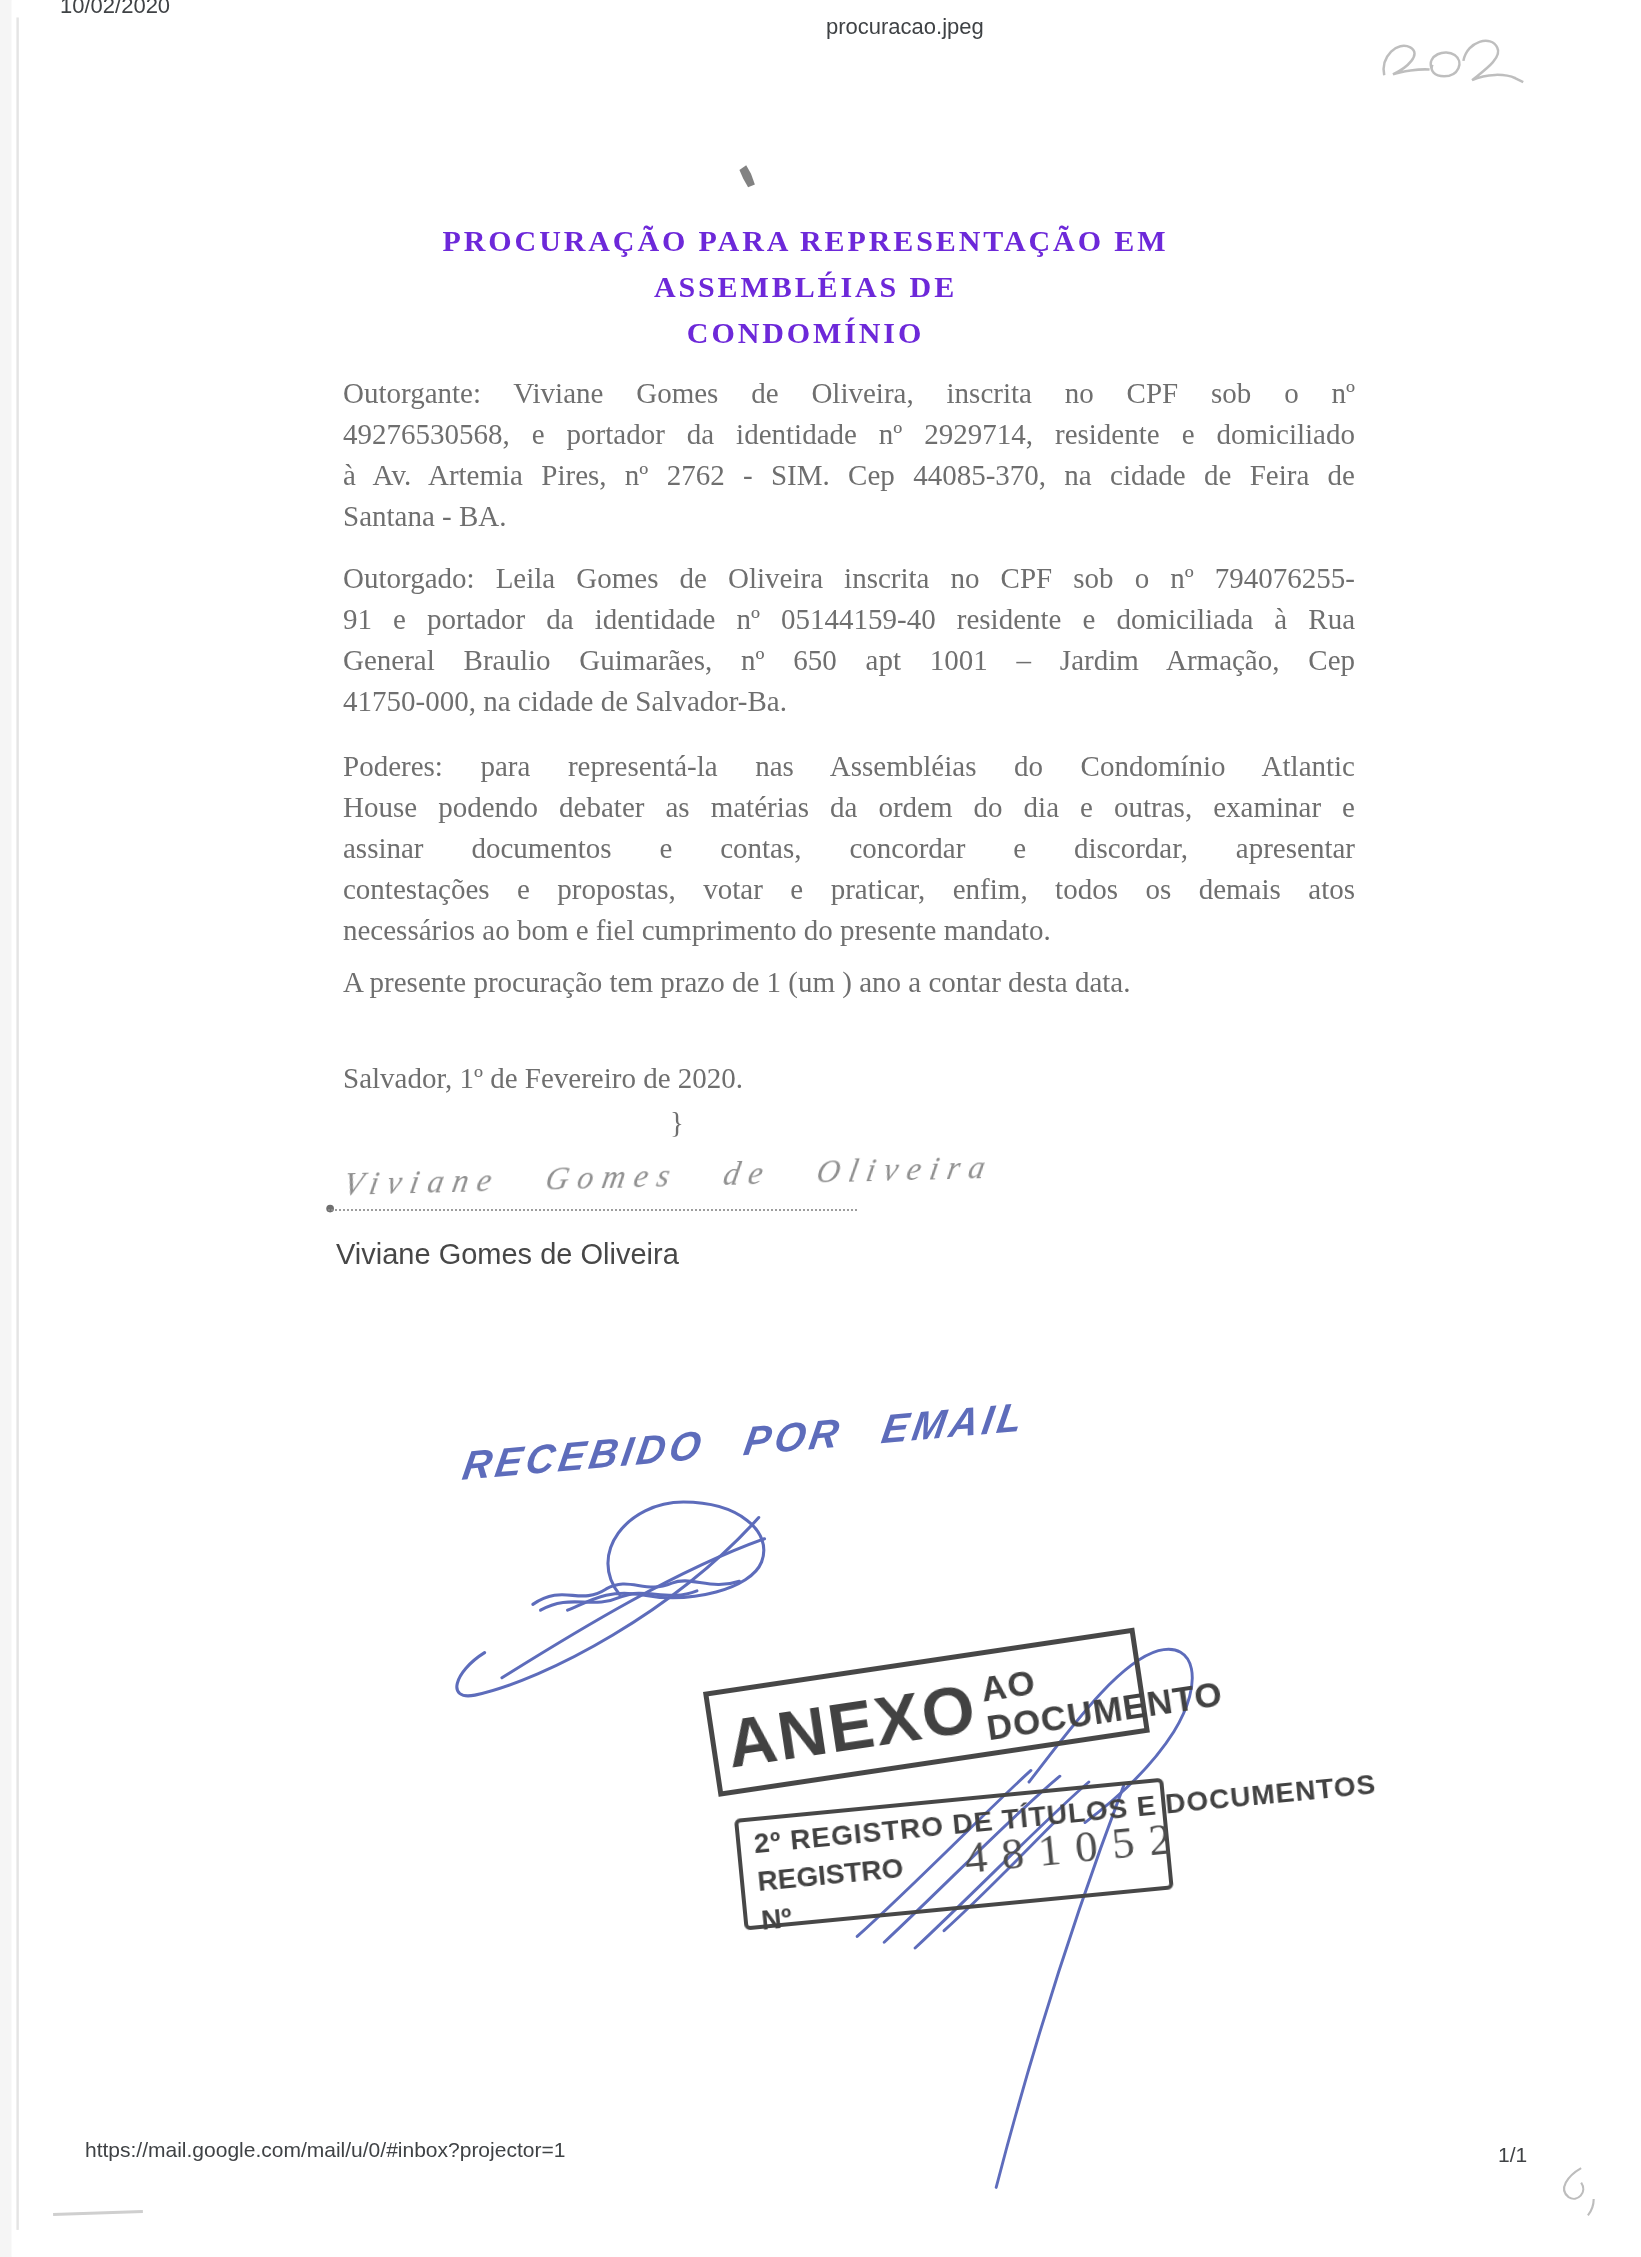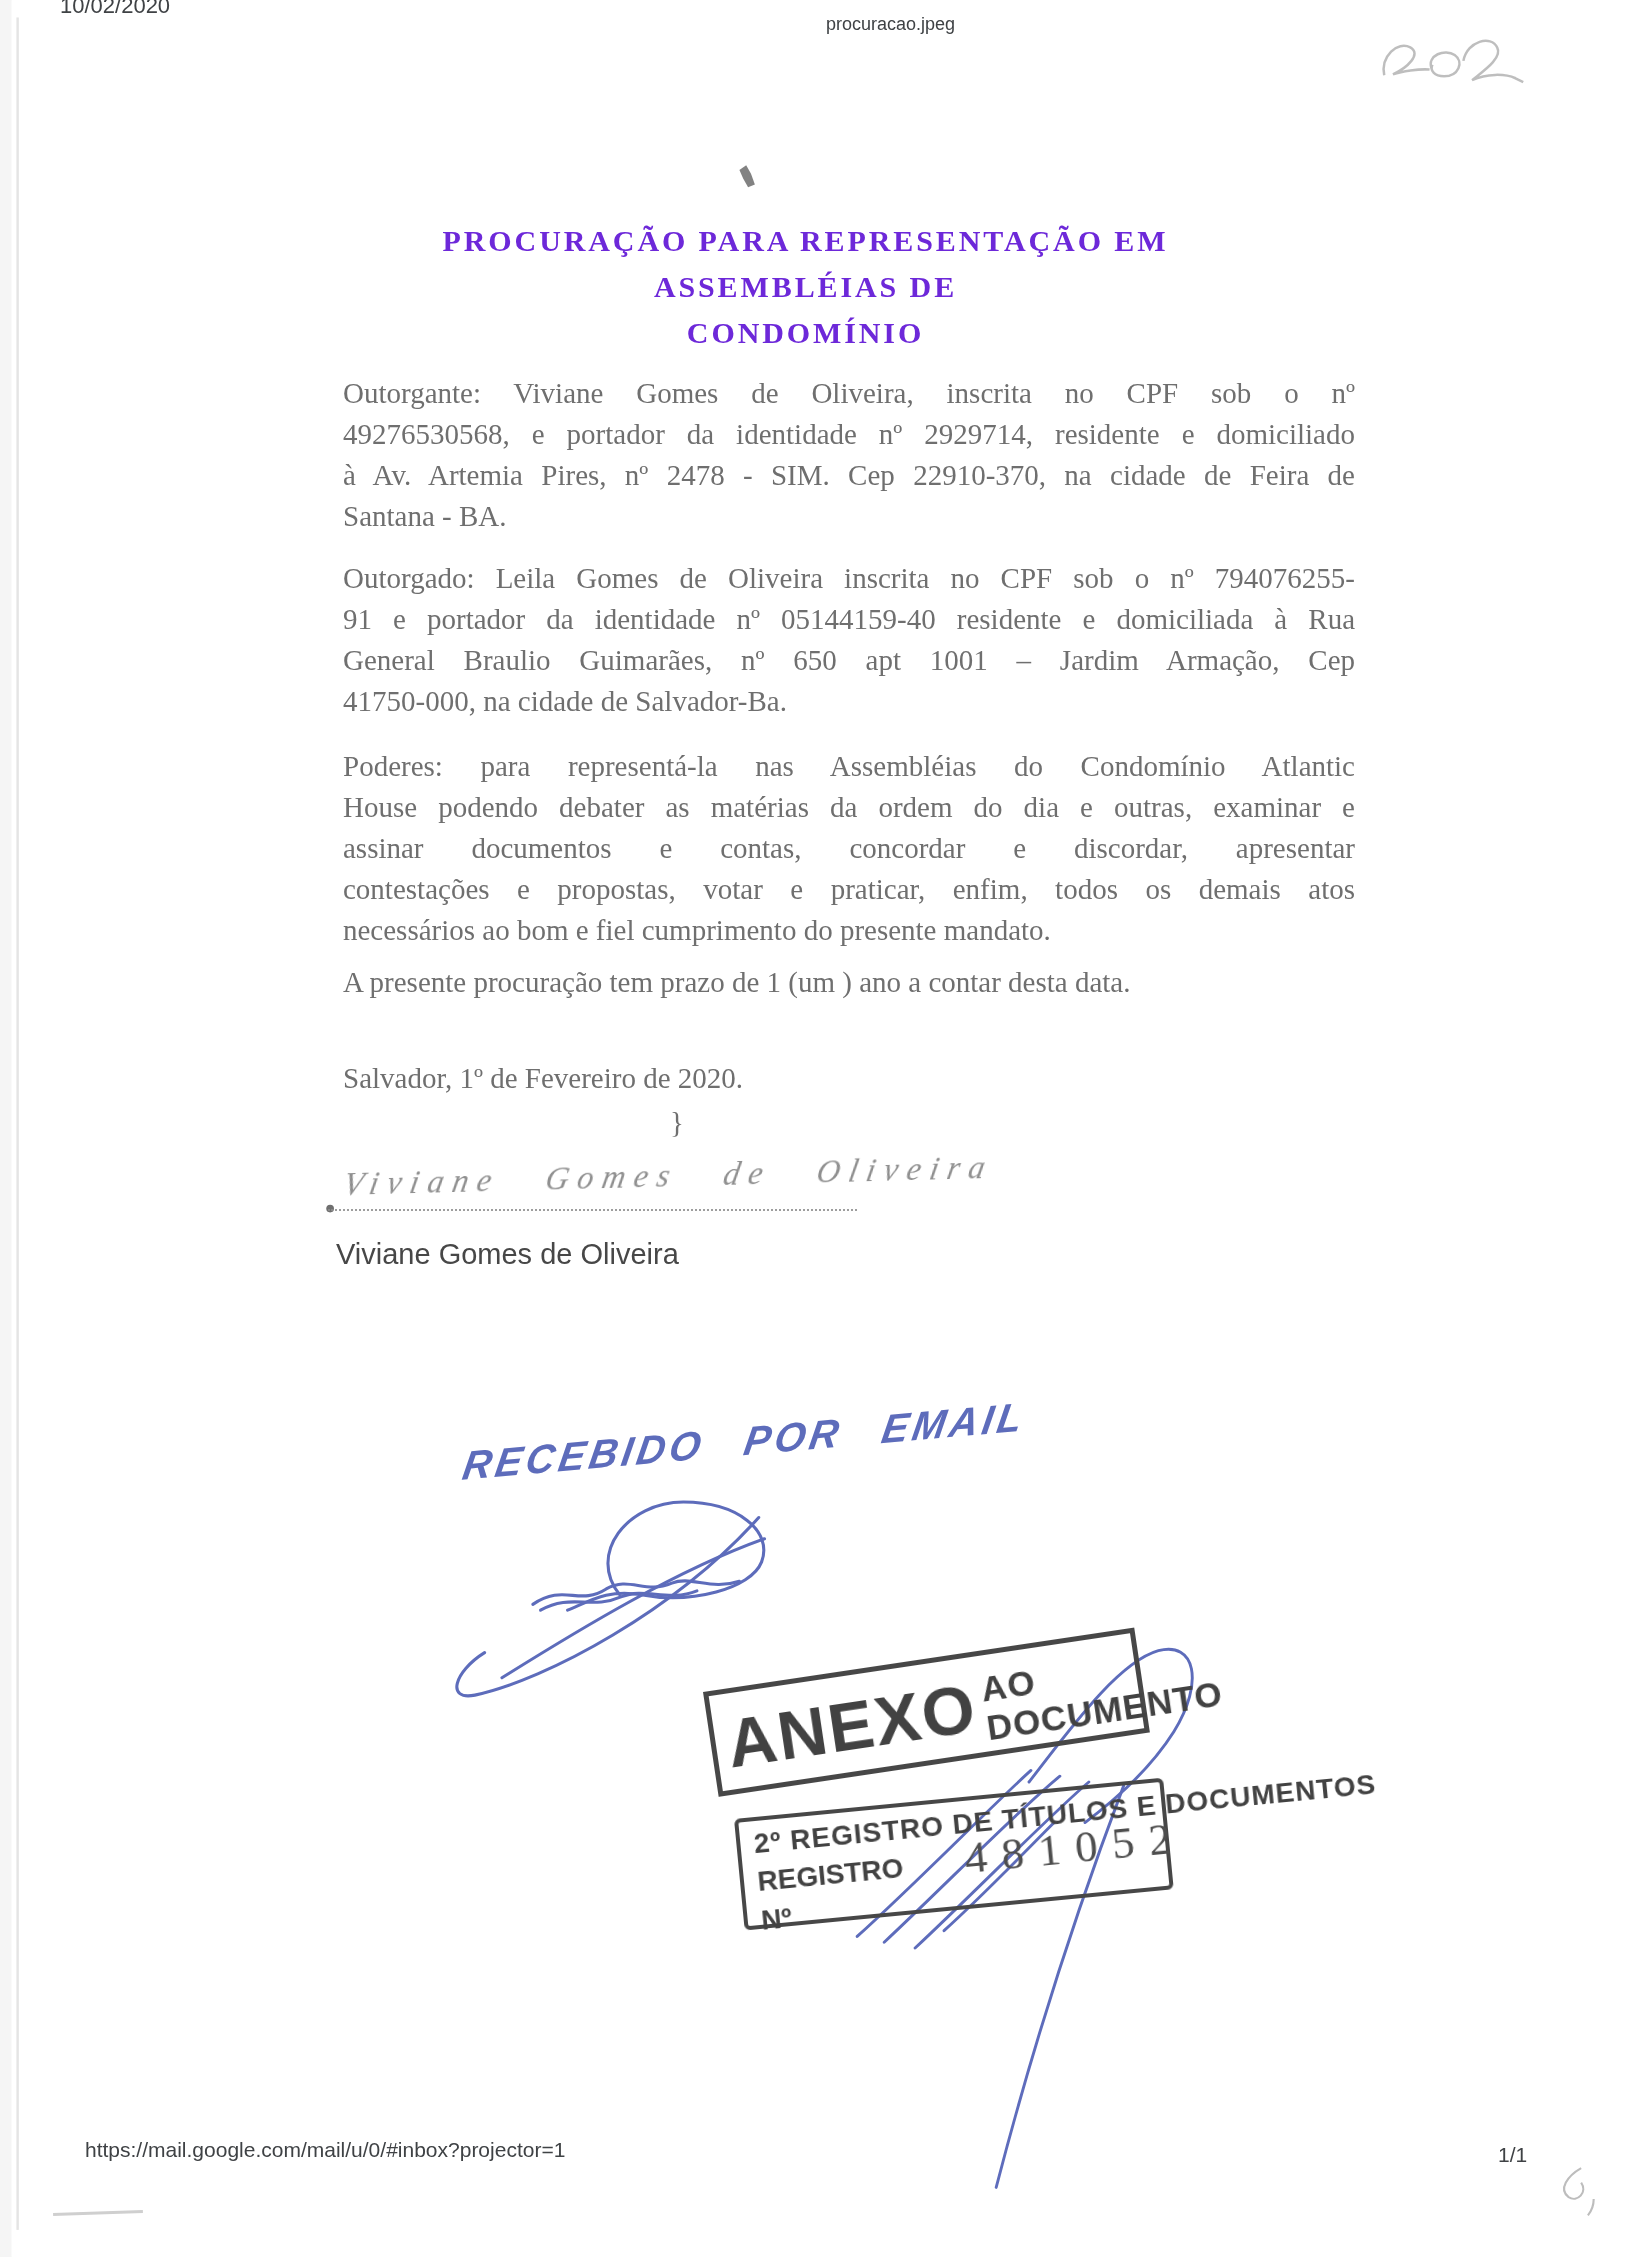--- a/index.html
+++ b/index.html
@@ -64,33 +64,33 @@
 
   <circle cx="342" cy="1252" r="4" fill="#6f6f6f"></circle>
 
   <g stroke="#bdbdbd" stroke-width="2.2" fill="none">
     <path d="M1638 2246 C1624 2254 1614 2268 1625 2276 C1634 2282 1645 2271 1638 2261"></path>
     <path d="M1651 2278 C1651 2285 1649 2290 1645 2295"></path>
   </g>
 </svg>
 
 <div class="abs ui" style="left:60px;top:-6.8px;font-size:22px;">10/02/2020</div>
-<div class="abs ui" style="left:826px;top:13.5px;font-size:18px;">procuracao.jpeg</div>
+<div class="abs ui" style="left:826px;top:13.5px;font-size:22px;">procuracao.jpeg</div>
 
 <div class="abs" style="left:1383px;top:35px;width:154px;height:54px;color:transparent;font-size:39px;text-align:right;">202</div>
 
 <div class="abs title" style="left:345px;top:218px;">
   <div>PROCURAÇÃO PARA REPRESENTAÇÃO EM ASSEMBLÉIAS DE</div>
   <div>CONDOMÍNIO</div>
 </div>
 
 <div class="abs scan" style="left:343px;top:373px;">
   <div class="doc-line jl">Outorgante: Viviane Gomes de Oliveira, inscrita no CPF sob o nº</div>
   <div class="doc-line jl">49276530568, e portador da identidade nº 2929714, residente e domiciliado</div>
-  <div class="doc-line jl">à Av. Artemia Pires, nº 2478 - SIM. Cep 22910-370, na cidade de Feira de</div>
+  <div class="doc-line jl">à Av. Artemia Pires, nº 2762 - SIM. Cep 44085-370, na cidade de Feira de</div>
   <div class="doc-line">Santana - BA.</div>
 </div>
 
 <div class="abs scan" style="left:343px;top:558px;">
   <div class="doc-line jl">Outorgado: Leila Gomes de Oliveira inscrita no CPF sob o nº 794076255-</div>
   <div class="doc-line jl">91 e portador da identidade nº 05144159-40 residente e domiciliada à Rua</div>
   <div class="doc-line jl">General Braulio Guimarães, nº 650  apt 1001 – Jardim Armação, Cep</div>
   <div class="doc-line">41750-000, na cidade de Salvador-Ba.</div>
 </div>
 

